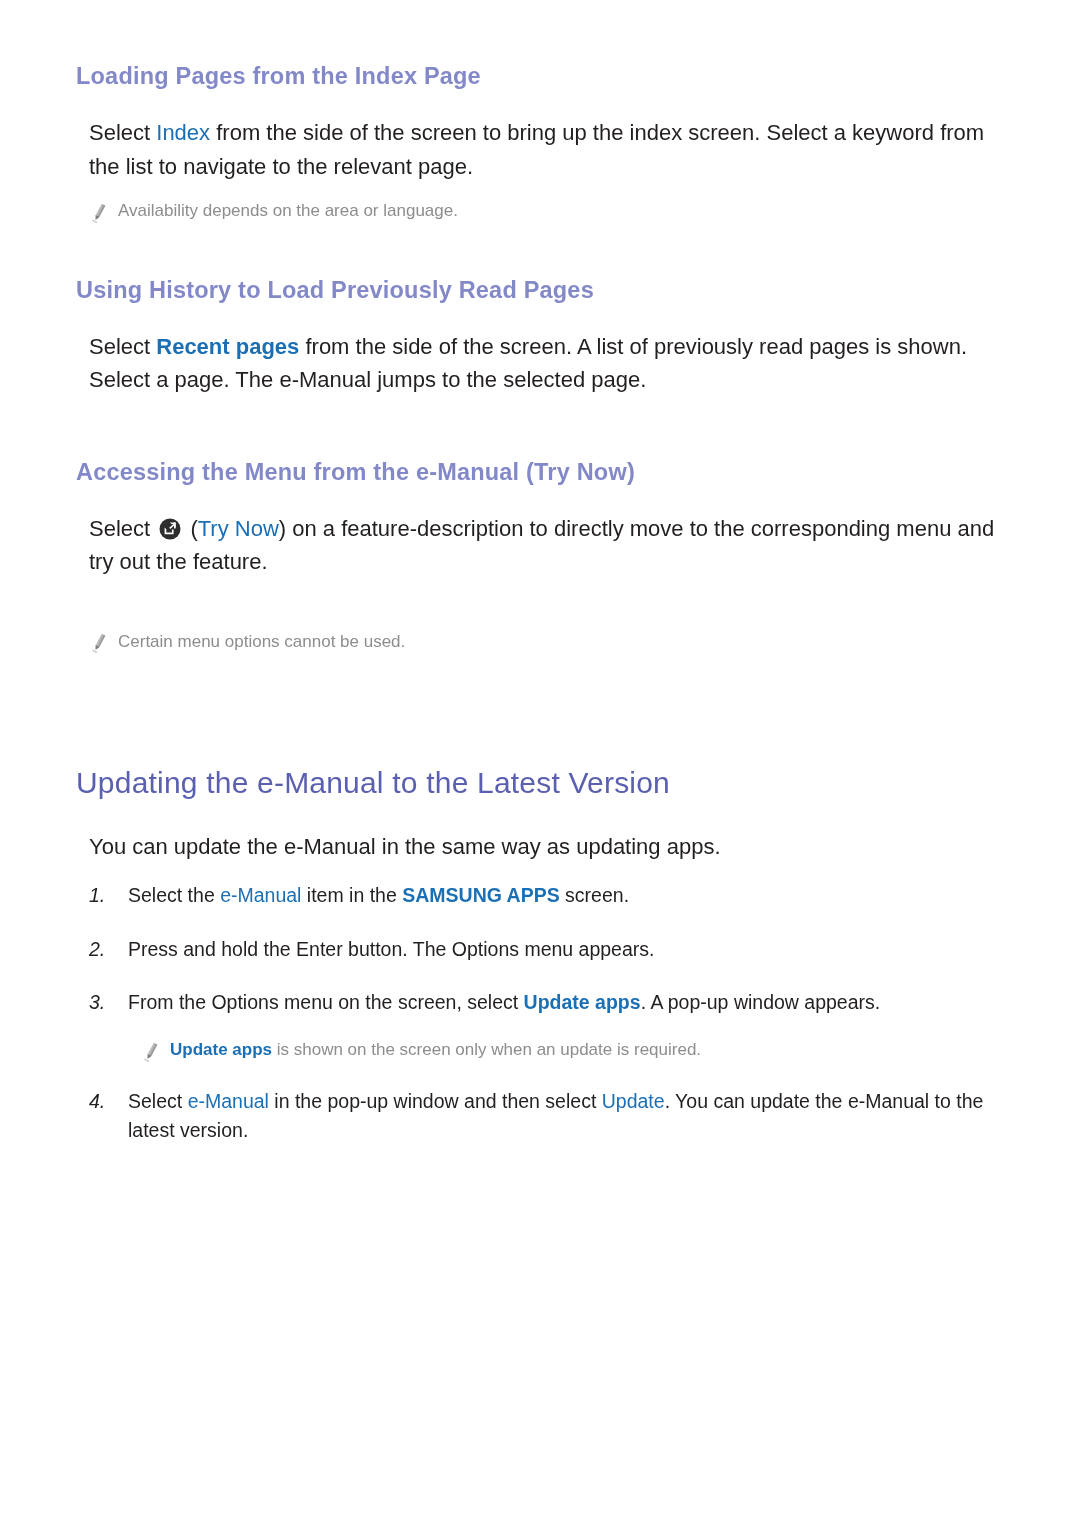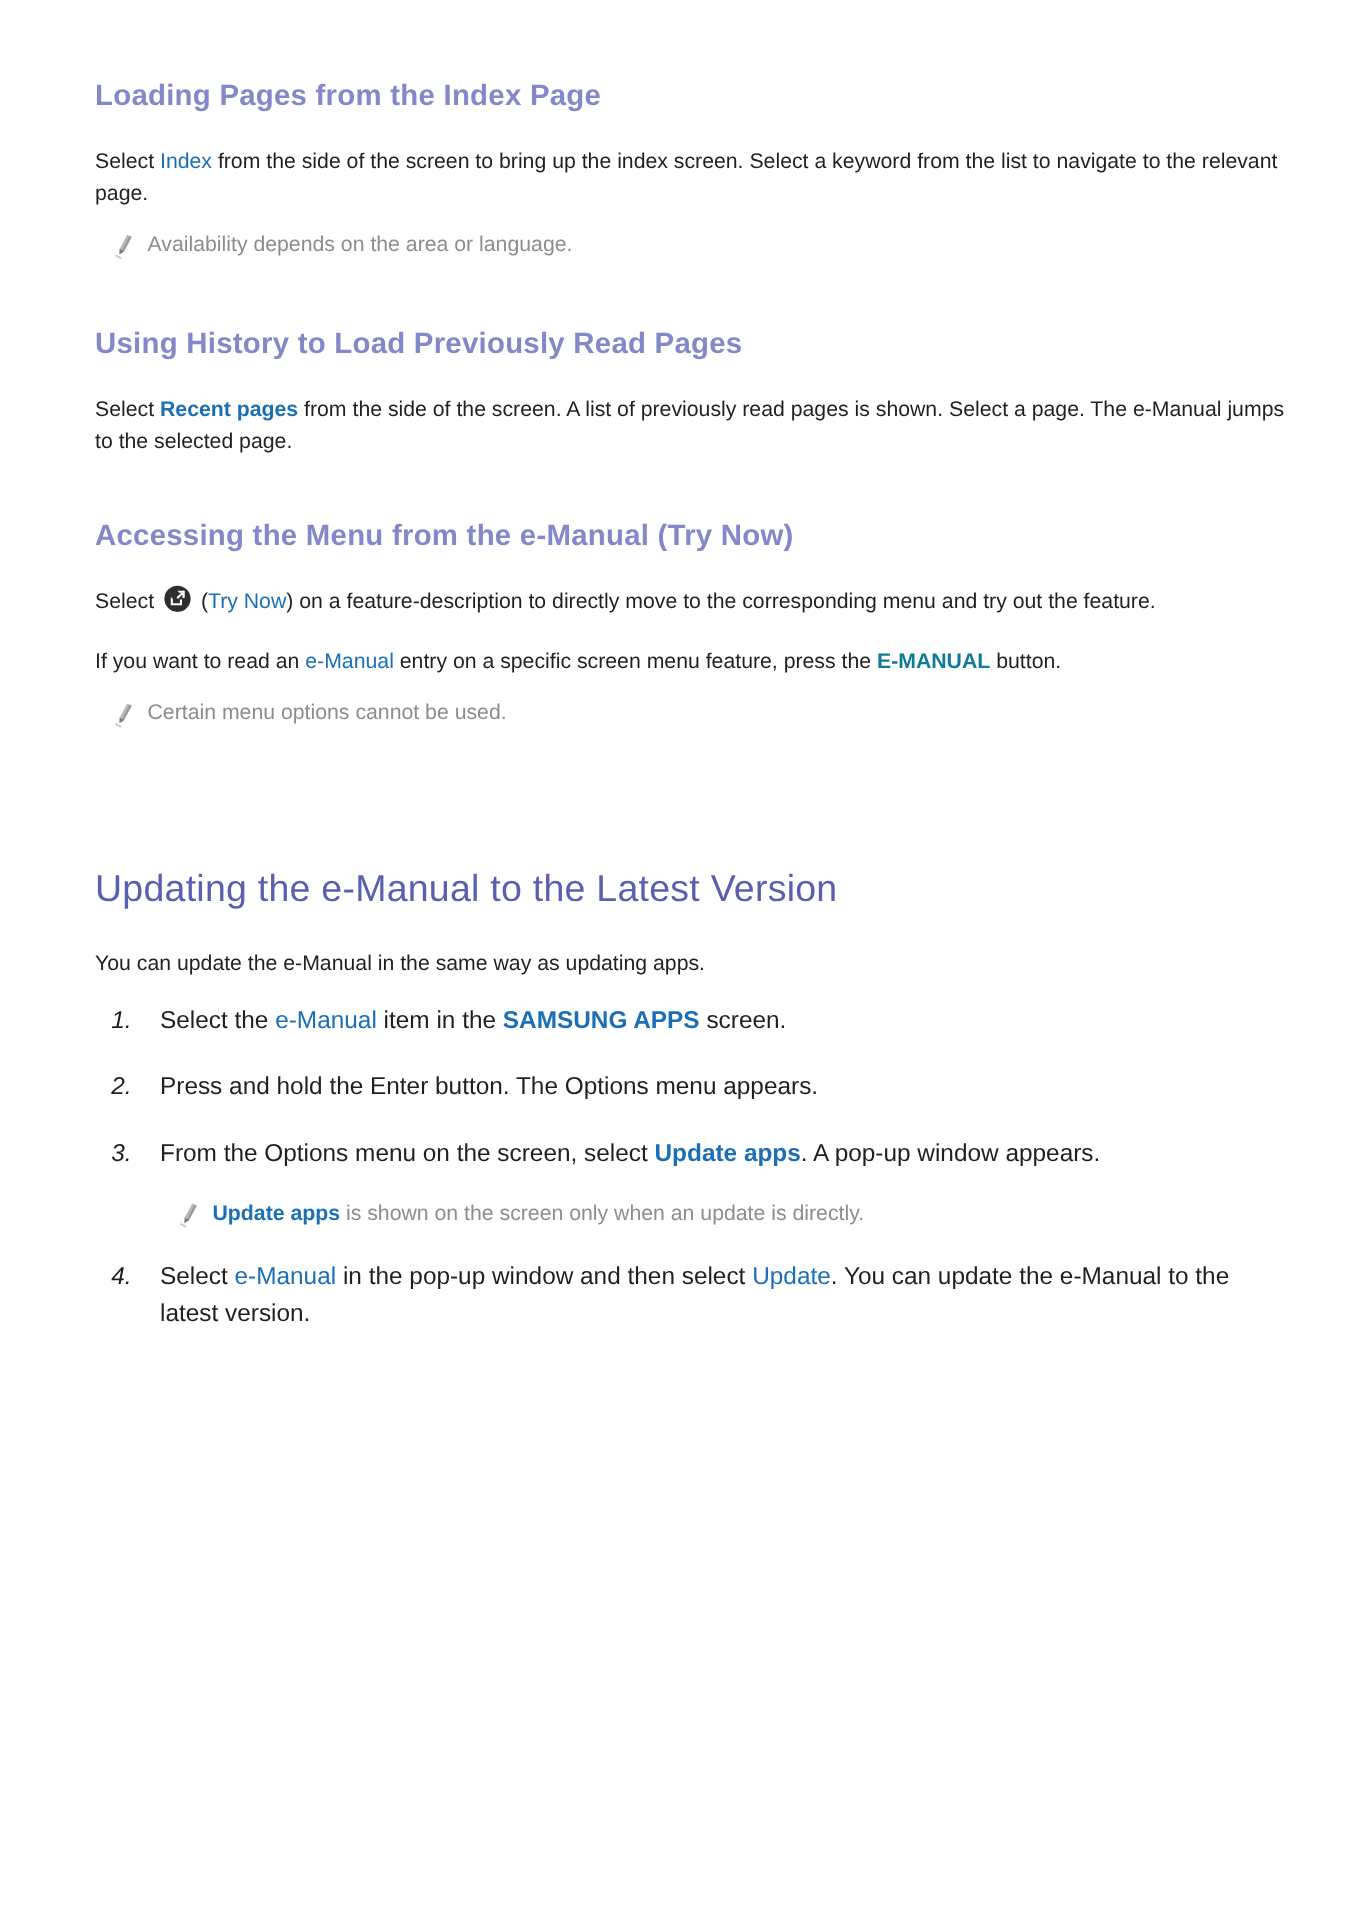--- a/index.html
+++ b/index.html
@@ -35,24 +35,24 @@
     font-size: 30px;
     font-weight: normal;
     color: #5a5fb0;
     letter-spacing: 0.2px;
     margin: 0 0 28px 0;
     line-height: 1.25;
   }
 
   
   p.body {
-    font-size: 17px;
+    font-size: 22px;
     line-height: 1.52;
     color: #231f20;
-    margin: 0;
+    margin: 13px;
     max-width: 955px;
   }
 
   
   .lnk       { color: #1a6fb5; }
   .lnk-b     { color: #1a6fb5; font-weight: bold; }
   .lnk-teal  { color: #107a98; font-weight: bold; }
 
   
   .note {
@@ -151,21 +151,20 @@
       <svg viewBox="0 0 22 22" width="22" height="22" aria-hidden="true">
         <circle cx="11" cy="11" r="10.5" fill="#2e2e2e"></circle>
         <path d="M5.6 9.6 L5.6 16.2 L14.6 16.2 L14.6 11.6 L12.9 11.6 L12.9 14.6 L7.3 14.6 L7.3 11.2 Z" fill="#ffffff"></path>
         <path d="M10.2 9.8 L15.0 5.4 L15.0 4.6 L16.6 4.6 L16.6 10.4 L15.0 10.4 L15.0 7.4 L11.4 11.1 Z" fill="#ffffff"></path>
         <path d="M11.0 4.6 L16.6 4.6 L16.6 10.0 L15.0 8.5 L15.0 6.1 L12.4 6.1 Z" fill="#ffffff"></path>
       </svg>
     </span><span> (</span><span class="lnk">Try Now</span><span>) on a feature-description to directly move to the corresponding menu and try out the feature.</span></p>
 
   <div class="para-gap"></div>
 
-  <p class="body"><span>If you want to read an </span><span class="lnk">e-Manual</span><span> entry on a specific screen menu feature, press the </span><span class="lnk-teal">E-MANUAL</span><span> button.</span></p>
 
   <div class="note">
     <span class="pencil-icon">
       <svg viewBox="0 0 20 22" width="20" height="22" aria-hidden="true">
         <g transform="rotate(28 10 11)">
           <path d="M9 1 L13 1 L13 14 L11 18 L9 14 Z" fill="#b9b9b9"></path>
           <path d="M11 1 L13 1 L13 14 L11.6 17 Z" fill="#9a9a9a"></path>
           <path d="M9 14 L13 14 L11 18 Z" fill="#7d7d7d"></path>
           <rect x="8.4" y="19.2" width="5.2" height="1.5" fill="#c9c9c9"></rect>
         </g>
@@ -201,21 +200,21 @@
         <span class="pencil-icon">
           <svg viewBox="0 0 20 22" width="20" height="22" aria-hidden="true">
             <g transform="rotate(28 10 11)">
               <path d="M9 1 L13 1 L13 14 L11 18 L9 14 Z" fill="#b9b9b9"></path>
               <path d="M11 1 L13 1 L13 14 L11.6 17 Z" fill="#9a9a9a"></path>
               <path d="M9 14 L13 14 L11 18 Z" fill="#7d7d7d"></path>
               <rect x="8.4" y="19.2" width="5.2" height="1.5" fill="#c9c9c9"></rect>
             </g>
           </svg>
         </span>
-        <span class="note-text"><span class="lnk-b">Update apps</span><span> is shown on the screen only when an update is directly.</span></span>
+        <span class="note-text"><span class="lnk-b">Update apps</span><span> is shown on the screen only when an update is required.</span></span>
       </div>
     </li>
 
     <li>
       <span class="num">4.</span><span>Select </span><span class="lnk">e-Manual</span><span> in the pop-up window and then select </span><span class="lnk">Update</span><span>. You can update the e-Manual to the latest version.</span>
     </li>
 
   </ol>
 
 </div>

